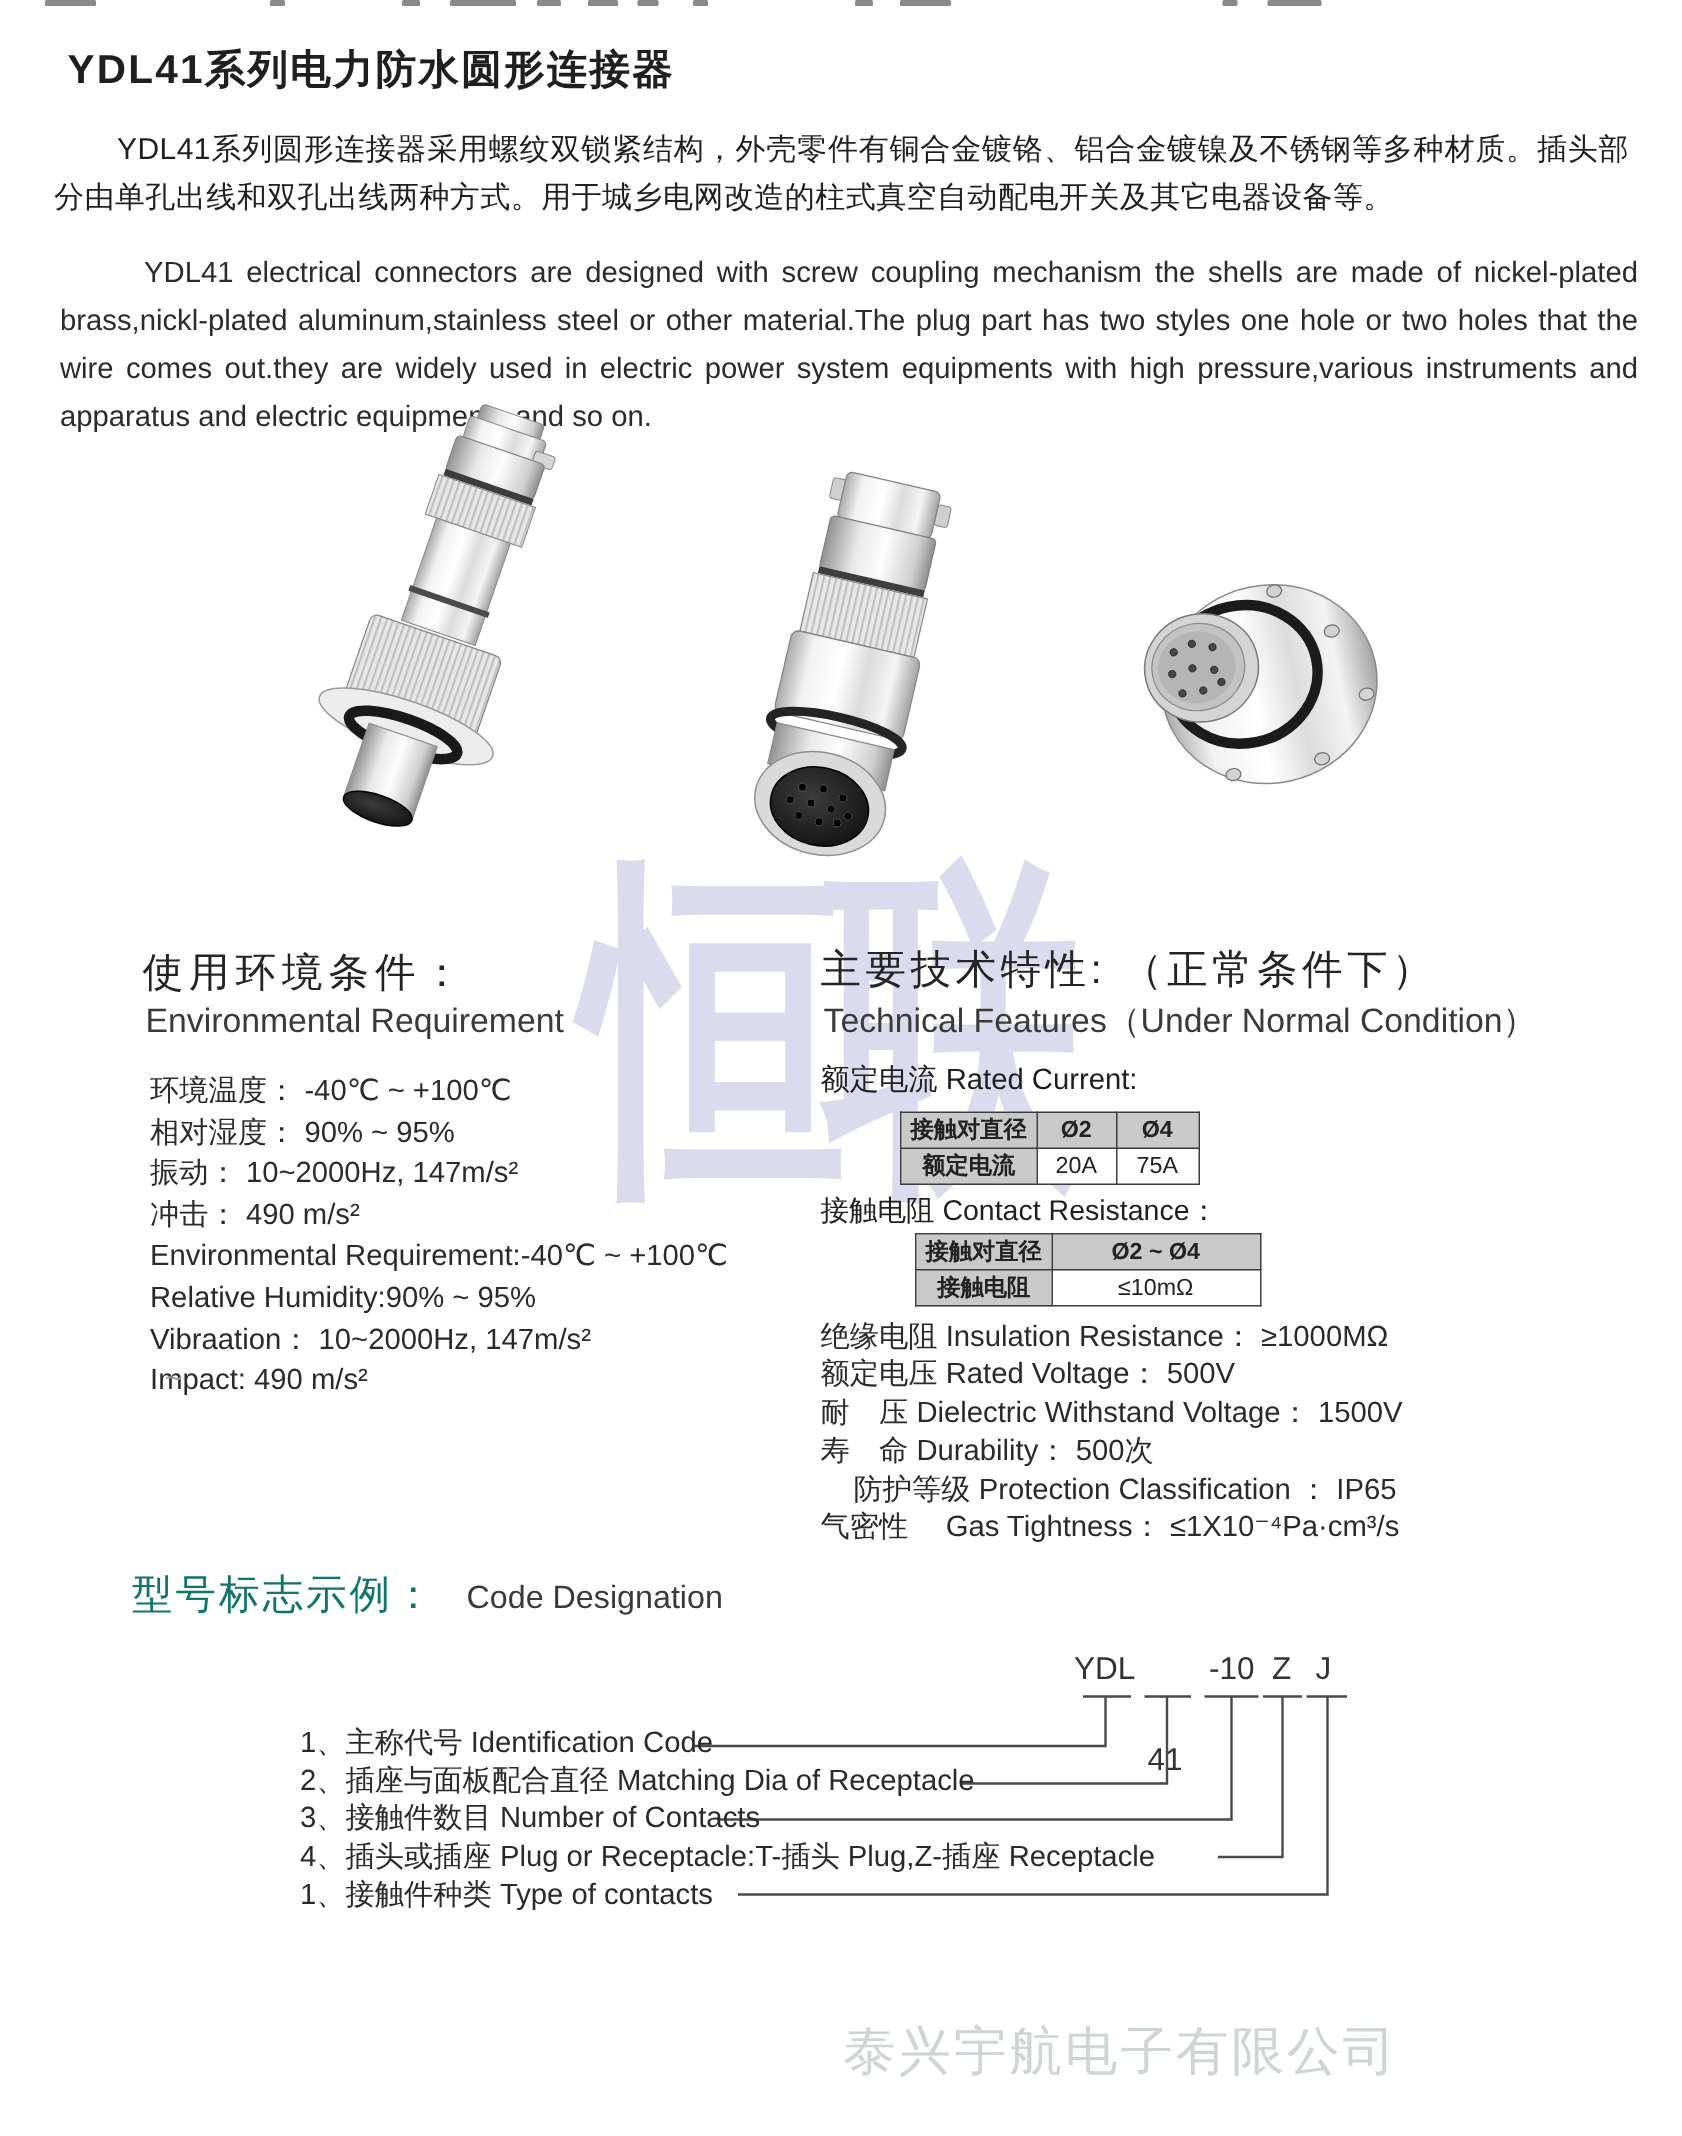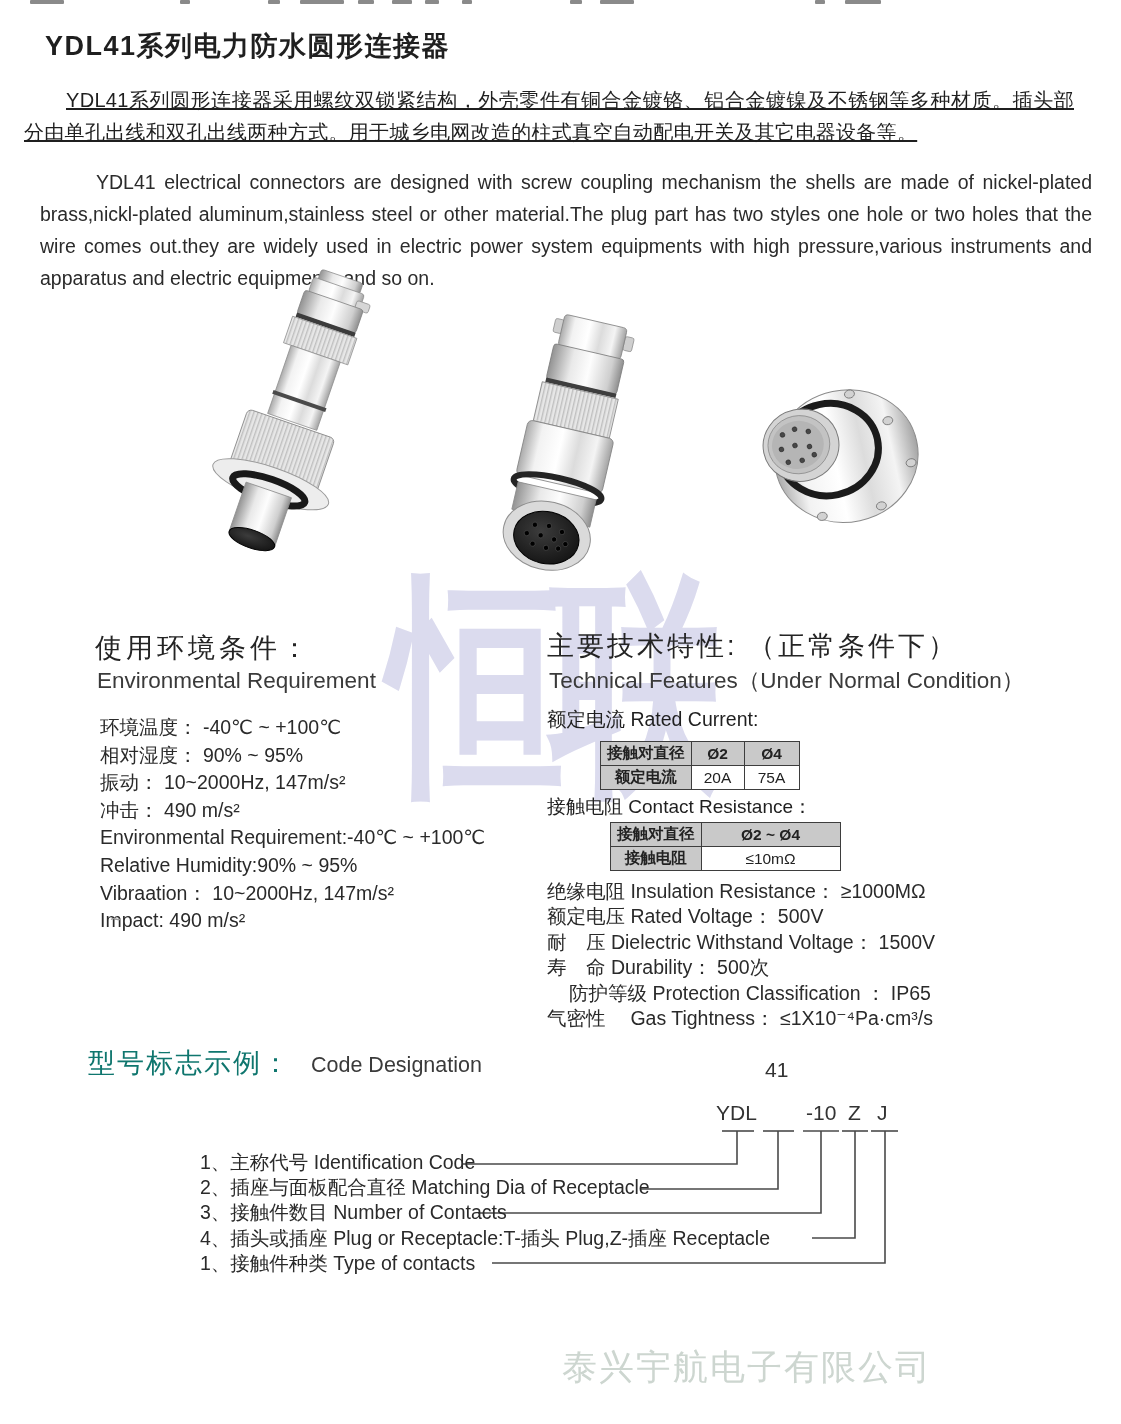--- a/index.html
+++ b/index.html
@@ -4,22 +4,22 @@
 <style>
   html,body{margin:0;padding:0;background:#ffffff;}
   .page{position:relative;width:1121px;height:1424px;background:#ffffff;overflow:hidden;
         font-family:"Liberation Sans","DejaVu Sans",sans-serif;color:#1f1f1f;}
   .abs{position:absolute;}
   
   .edge{position:absolute;top:0;left:0;width:1121px;height:8px;z-index:3;}
   .edge span{position:absolute;top:0;height:4px;background:#8a8a8a;border-radius:1px;}
   
   .title{left:45px;top:28px;font-size:27px;font-weight:700;letter-spacing:1.5px;z-index:2;}
-  .intro-zh{left:24px;top:84px;width:1050px;font-size:20px;line-height:32px;
-            text-align:justify;text-indent:42px;letter-spacing:0.3px;z-index:2;text-decoration:underline;}
+  .intro-zh{left:36px;top:84px;width:1050px;font-size:20px;line-height:32px;
+            text-align:justify;text-indent:42px;letter-spacing:0.3px;z-index:2;}
   .intro-en{left:40px;top:166px;width:1052px;font-size:19.5px;line-height:32px;
             text-align:justify;text-indent:56px;color:#2b2b2b;z-index:2;}
   
   .photos{left:150px;top:262px;z-index:2;}
   
   .wm-center{left:390px;top:568px;font-size:235px;font-weight:700;line-height:1;
              color:#dbdbee;letter-spacing:-18px;transform:scaleX(0.74);transform-origin:left top;
              z-index:1;white-space:nowrap;}
   
   .env-h-zh{left:95px;top:630px;font-size:27px;letter-spacing:4px;color:#242424;z-index:2;}
@@ -228,21 +228,21 @@
     <div>防护等级 Protection Classification ： IP65</div>
     <div>气密性　 Gas Tightness： ≤1X10⁻⁴Pa·cm³/s</div>
   </div>
 
   <div class="abs td-head">
     <span class="zh">型号标志示例：</span>
     <span class="en">Code Designation</span>
   </div>
 
   <span class="code" style="left:716px;top:1101px;">YDL</span>
-  <span class="code" style="left:765px;top:1058px;">41</span>
+  <span class="code" style="left:765px;top:1162px;">41</span>
   <span class="code" style="left:806px;top:1101px;">-10</span>
   <span class="code" style="left:848px;top:1101px;">Z</span>
   <span class="code" style="left:877px;top:1101px;">J</span>
 
   <svg class="overlay" viewBox="0 0 1121 1424">
     <g stroke="#4a4a4a" stroke-width="1.6" fill="none">
       <path d="M722,1131 H754"></path>
         <path d="M763,1131 H794"></path>
         <path d="M803,1131 H839"></path>
       <path d="M842,1131 H868"></path>

